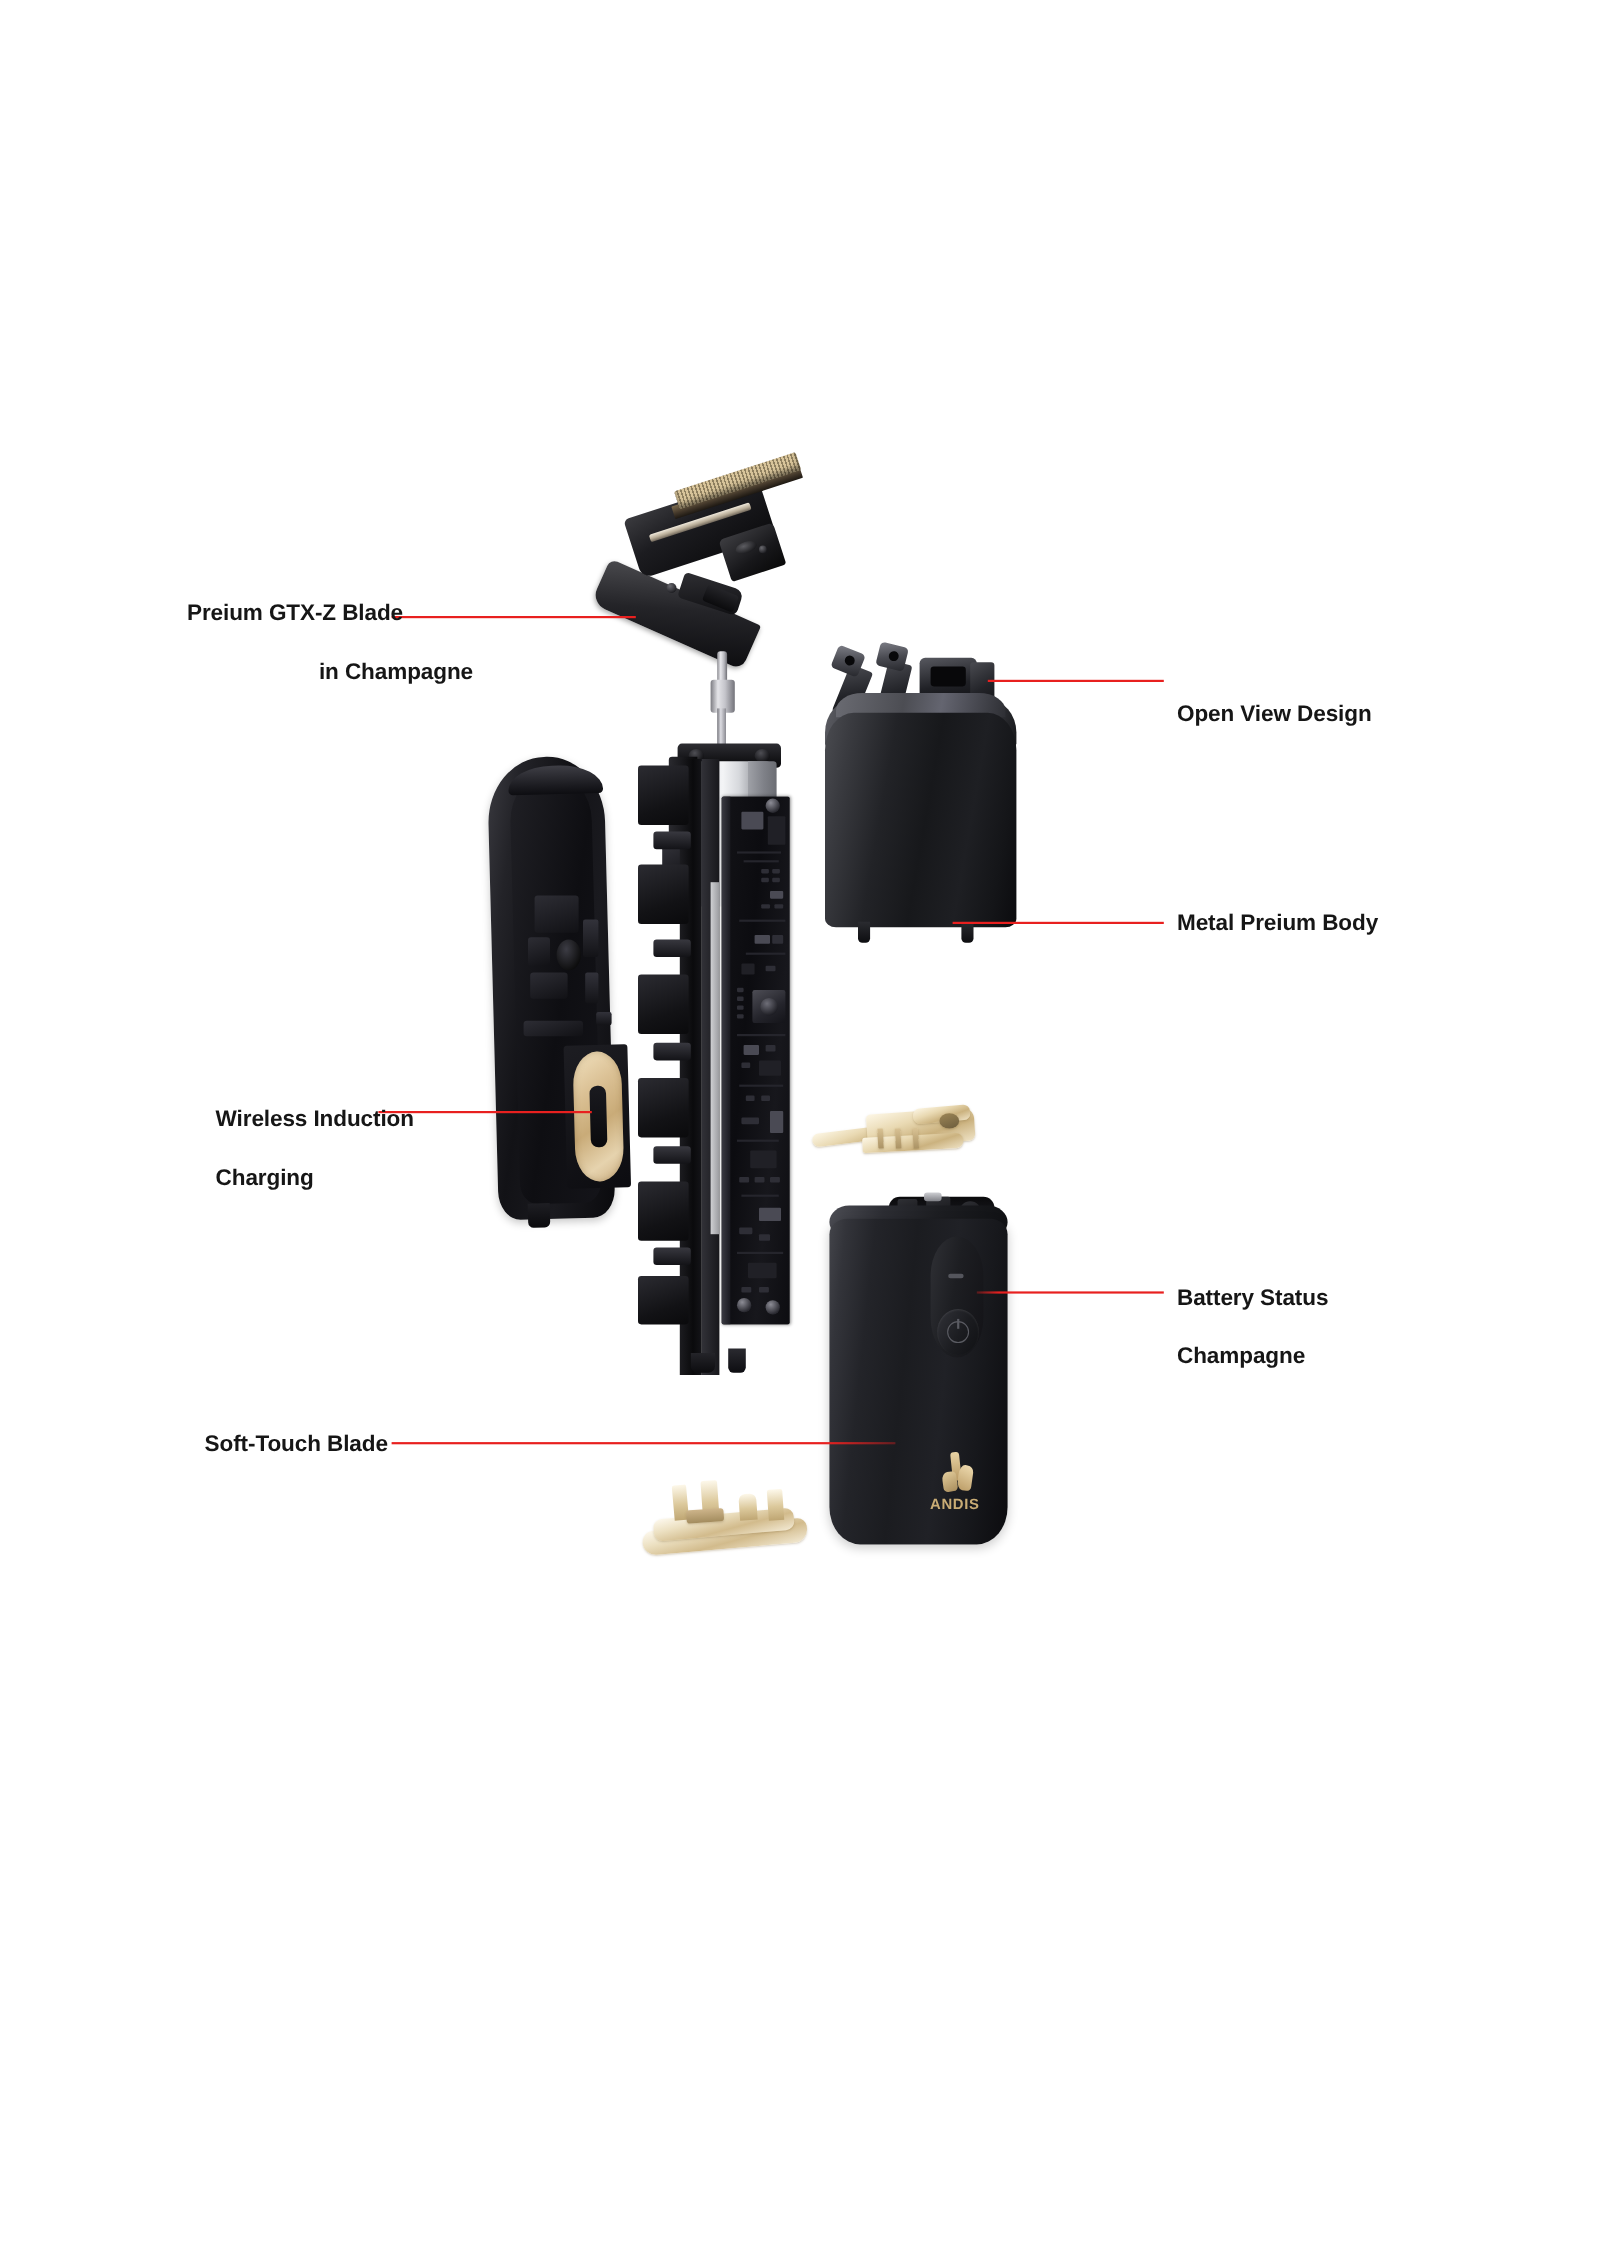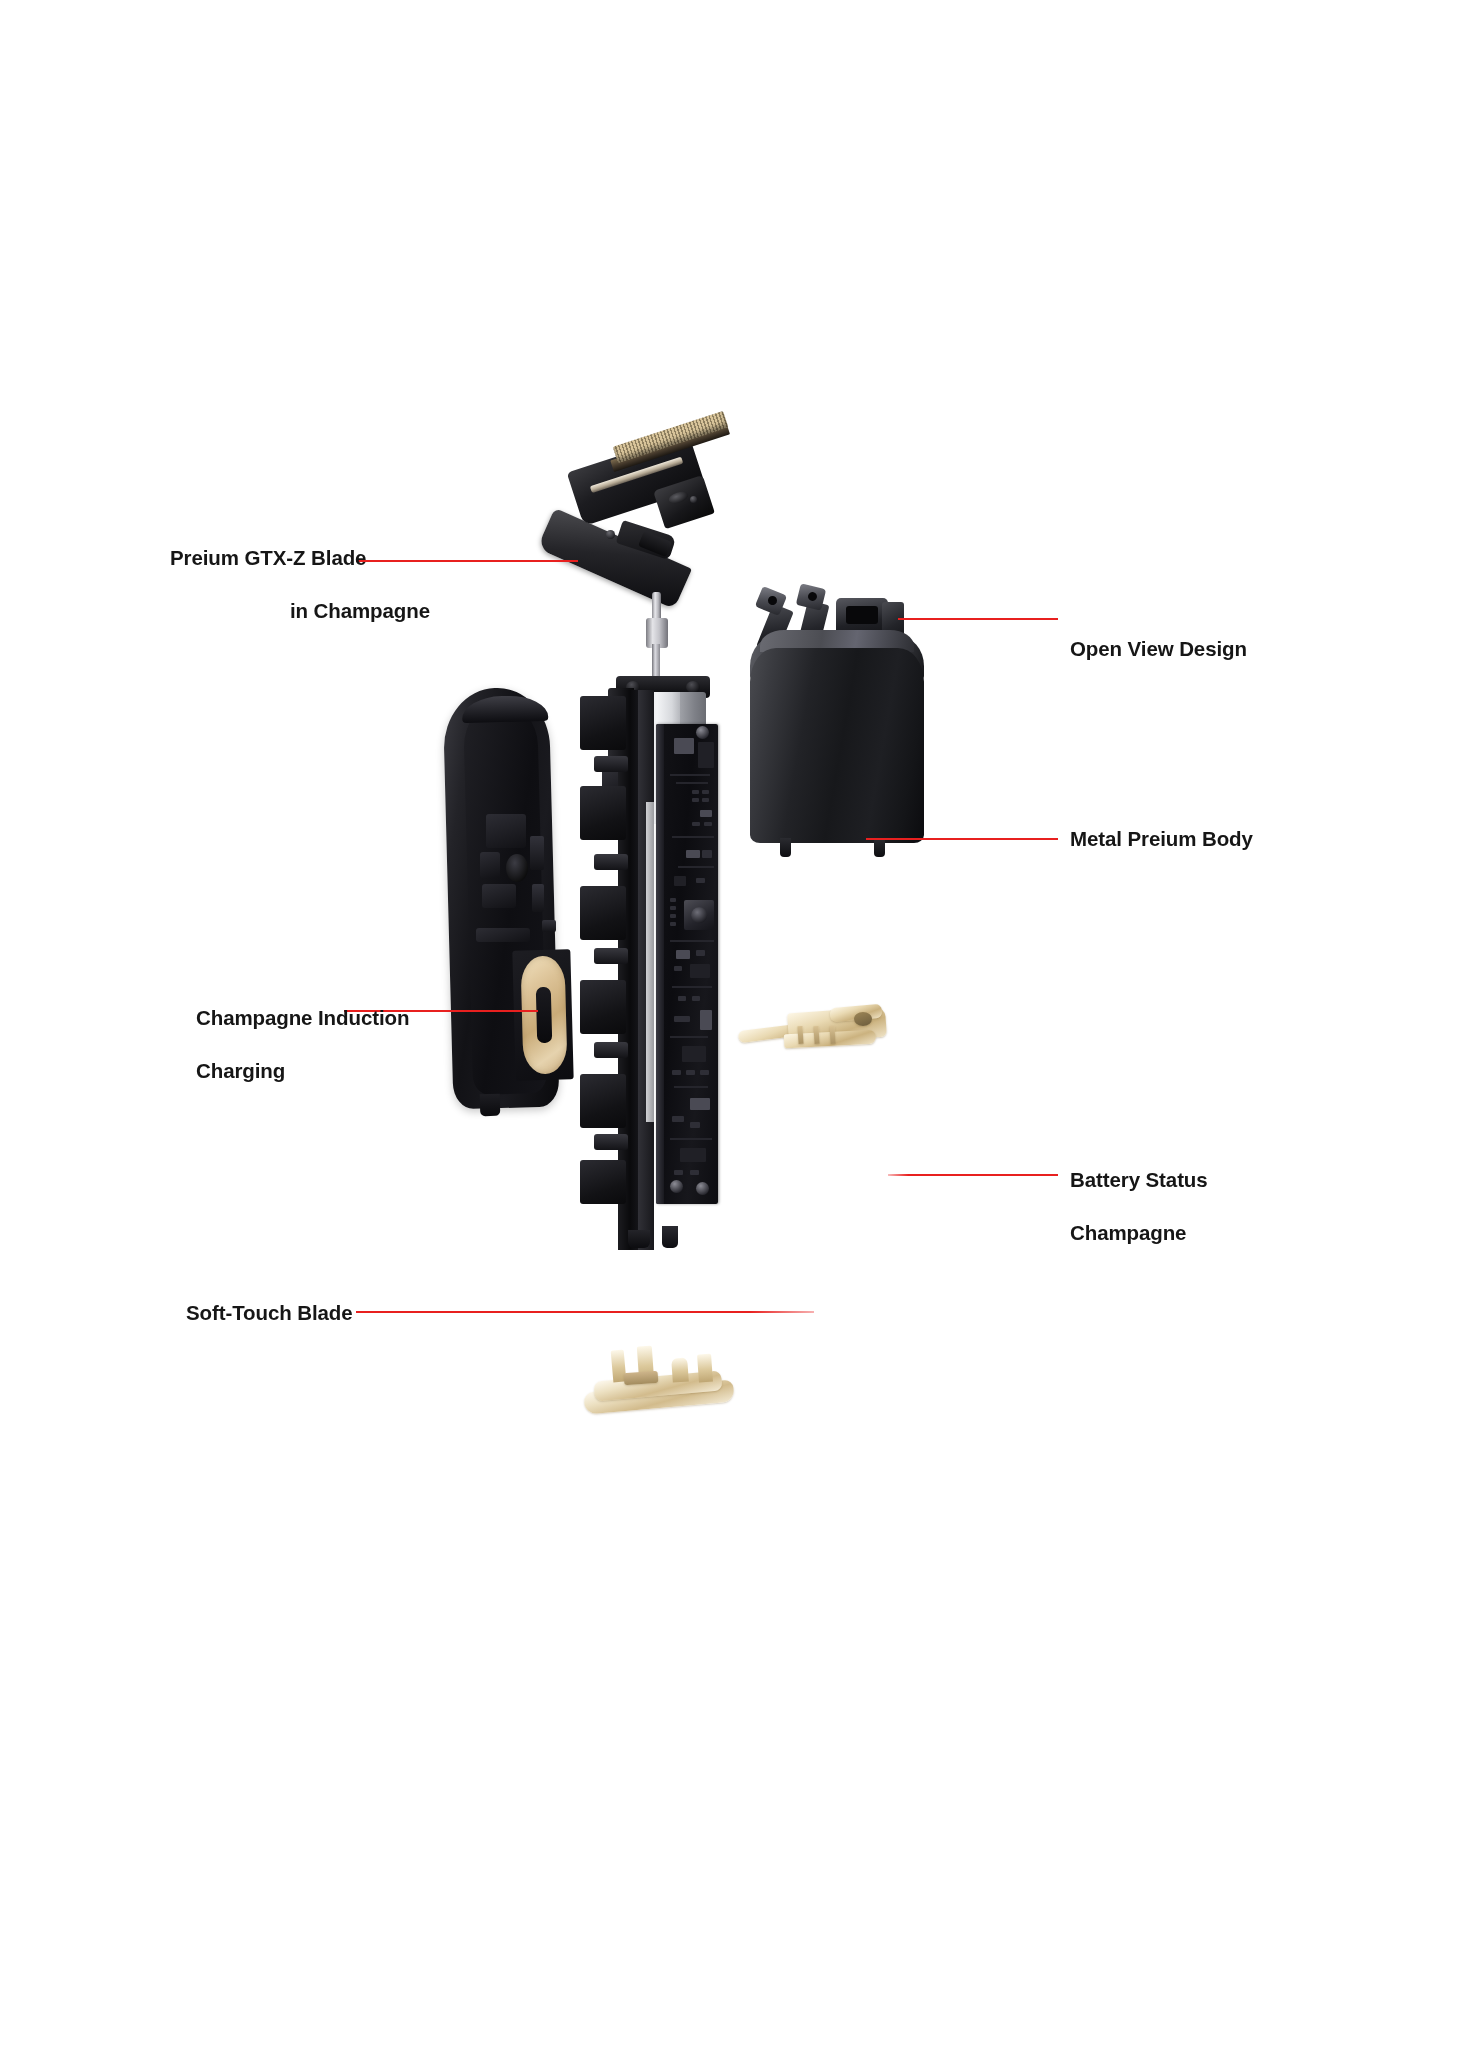--- a/index.html
+++ b/index.html
@@ -697,20 +697,47 @@
     <div class="gold-a" style="left:0px;top:26px;width:118px;height:12px;border-radius:10px 2px 4px 10px;transform:rotate(-7deg);"></div>
     <div class="gold-a" style="left:50px;top:12px;width:98px;height:30px;border-radius:4px 10px 6px 4px;transform:rotate(-4deg);"></div>
     <div class="gold-a" style="left:92px;top:8px;width:52px;height:14px;border-radius:6px;transform:rotate(-5deg);"></div>
     <div class="gold-a" style="left:116px;top:14px;width:18px;height:14px;border-radius:50%;background:linear-gradient(160deg,#9d8657,#6c5c3c);"></div>
     <div class="gold-a" style="left:46px;top:34px;width:92px;height:14px;border-radius:3px 8px 8px 3px;transform:rotate(-3deg);"></div>
     <div class="gold-a" style="left:60px;top:28px;width:5px;height:18px;transform:rotate(-3deg);background:linear-gradient(180deg,#d8c193,#ab9365);"></div>
     <div class="gold-a" style="left:76px;top:28px;width:5px;height:18px;transform:rotate(-3deg);background:linear-gradient(180deg,#d8c193,#ab9365);"></div>
     <div class="gold-a" style="left:92px;top:28px;width:5px;height:18px;transform:rotate(-3deg);background:linear-gradient(180deg,#d8c193,#ab9365);"></div>
   </div>
 
+  <div class="part" id="grip-group">
+    <div class="grip-cavity"></div>
+    <div class="grip-cavity-part" style="left:80px;top:18px;width:18px;height:22px;"></div>
+    <div class="grip-cavity-part" style="left:106px;top:16px;width:22px;height:24px;"></div>
+    <div class="grip-cavity-part" style="left:136px;top:20px;width:20px;height:20px;border-radius:50%;"></div>
+    <div class="grip-contact" style="left:44px;top:30px;"></div>
+    <div class="grip-contact" style="left:104px;top:12px;"></div>
+
+    <div class="grip-top-rim"></div>
+    <div class="grip-shell"></div>
+
+    <div class="status-pod"></div>
+    <div class="status-dash"></div>
+
+    <div class="power-btn">
+      <div class="power-glyph"></div>
+    </div>
+
+    <div class="grip-logo">
+      <div class="logo-mark">
+        <div class="logo-blade-l"></div>
+        <div class="logo-blade-r"></div>
+        <div class="logo-blade-b"></div>
+      </div>
+      <div class="logo-word">ANDIS</div>
+    </div>
+  </div>
 
   <div class="part" id="gold-lower">
     <div class="gold-b" style="left:0px;top:50px;width:150px;height:22px;border-radius:12px 10px 14px 14px;transform:rotate(-5deg);"></div>
     <div class="gold-b" style="left:10px;top:40px;width:128px;height:20px;border-radius:8px;transform:rotate(-5deg);"></div>
     <div class="gold-post" style="left:28px;top:14px;width:13px;height:32px;transform:rotate(-5deg);"></div>
     <div class="gold-post" style="left:54px;top:10px;width:15px;height:36px;transform:rotate(-4deg);"></div>
     <div class="gold-post" style="left:88px;top:22px;width:16px;height:24px;border-radius:6px 6px 0 0;transform:rotate(-4deg);"></div>
     <div class="gold-post" style="left:114px;top:18px;width:14px;height:28px;transform:rotate(-4deg);"></div>
     <div class="gold-b" style="left:40px;top:36px;width:34px;height:12px;border-radius:3px;transform:rotate(-4deg);background:linear-gradient(180deg,#cdb48a,#a38c5e);"></div>
   </div>
@@ -730,21 +757,21 @@
   <div class="callout left-side" style="left:170px;top:518px;width:260px;">
     <div>Preium GTX-Z Blade</div>
     <div style="padding-left:10px;text-align:right;">in Champagne</div>
   </div>
 
   <div class="callout right-side" style="left:1070px;top:636px;width:280px;">Open View Design</div>
 
   <div class="callout right-side" style="left:1070px;top:826px;width:280px;">Metal Preium Body</div>
 
   <div class="callout left-side" style="left:196px;top:978px;width:280px;">
-    <div>Champagne Induction</div>
+    <div>Wireless Induction</div>
     <div>Charging</div>
   </div>
 
   <div class="callout right-side" style="left:1070px;top:1140px;width:280px;">
     <div>Battery Status</div>
     <div>Champagne</div>
   </div>
 
   <div class="callout left-side" style="left:186px;top:1300px;width:280px;">Soft-Touch Blade</div>
 

